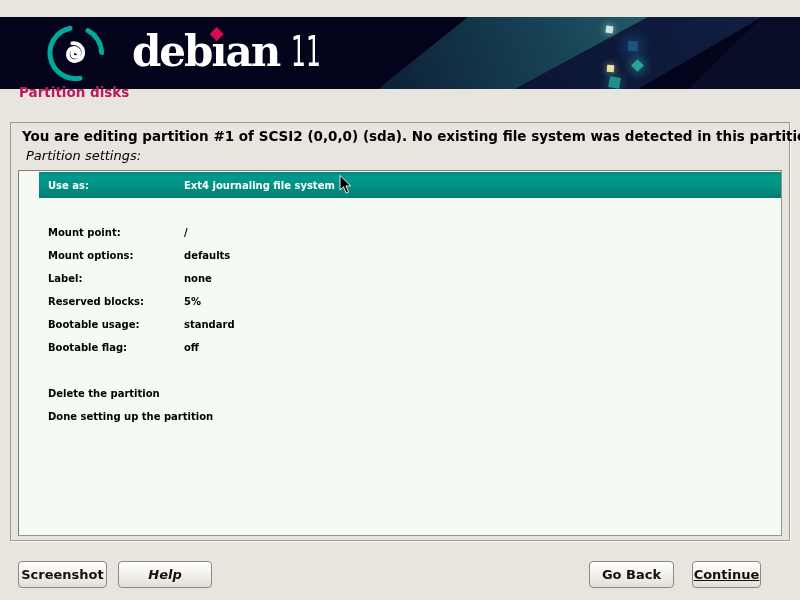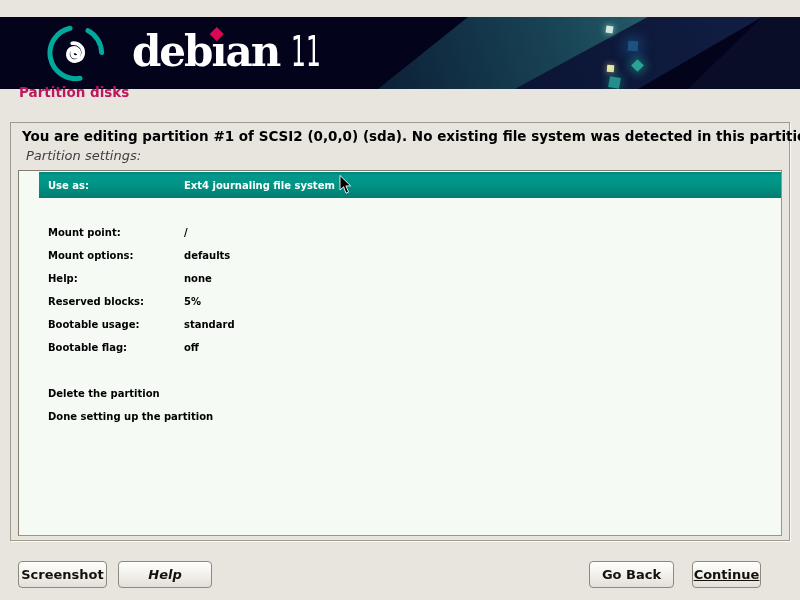--- a/index.html
+++ b/index.html
@@ -38,21 +38,21 @@
   .i-diamond{position:absolute;left:1px;top:-2px;width:9.5px;height:9.5px;background:var(--debian-red);transform:rotate(45deg);}
   .version{display:inline-block;font-family:"DejaVu Sans","Liberation Sans",sans-serif;font-weight:400;
     font-size:42px;letter-spacing:0;margin-left:12px;transform:scaleX(0.56);transform-origin:left bottom;}
 
   
   .page-title{position:absolute;left:19px;top:84px;font-size:13.5px;font-weight:bold;color:#be185d;}
 
   .frame{position:absolute;left:10px;top:122px;width:780px;height:419px;border:1px solid #a19b8b;
     box-shadow:1px 1px 0 rgba(255,255,255,.75);}
   .info-message{margin:5px 12px 0 11px;font-size:13.5px;font-weight:bold;color:#000;white-space:nowrap;}
-  .info-sub{margin:4px 0 0 15px;font-size:13px;font-style:italic;color:#404040;}
+  .info-sub{margin:4px 0 0 15px;font-size:13px;font-style:italic;color:#000000;}
 
   .listbox{position:absolute;left:7px;top:47px;width:764px;height:366px;background:var(--list-bg);
     border:1px solid #827d6f;border-right-color:#9a958a;border-bottom-color:#9a958a;padding-top:1px;overflow:hidden;}
   .row{display:flex;align-items:center;height:23px;padding-left:9px;font-size:10px;font-weight:bold;color:#000;cursor:default;margin-left:20px;}
   .row .cell-label{width:136px;flex:0 0 136px;white-space:nowrap;}
   .row .cell-value{white-space:nowrap;}
   .row.selected{height:26px;color:#fff;
     background:linear-gradient(180deg,#00857a 0%,#00998b 14%,var(--sel-teal) 55%,#007c70 100%);}
 
   
@@ -114,21 +114,21 @@
     </div>
         <div class="row">
       <span class="cell cell-label">Mount point:</span>
       <span class="cell cell-value">/</span>
     </div>
         <div class="row">
       <span class="cell cell-label">Mount options:</span>
       <span class="cell cell-value">defaults</span>
     </div>
         <div class="row">
-      <span class="cell cell-label">Help:</span>
+      <span class="cell cell-label">Label:</span>
       <span class="cell cell-value">none</span>
     </div>
         <div class="row">
       <span class="cell cell-label">Reserved blocks:</span>
       <span class="cell cell-value">5%</span>
     </div>
         <div class="row">
       <span class="cell cell-label">Bootable usage:</span>
       <span class="cell cell-value">standard</span>
     </div>

